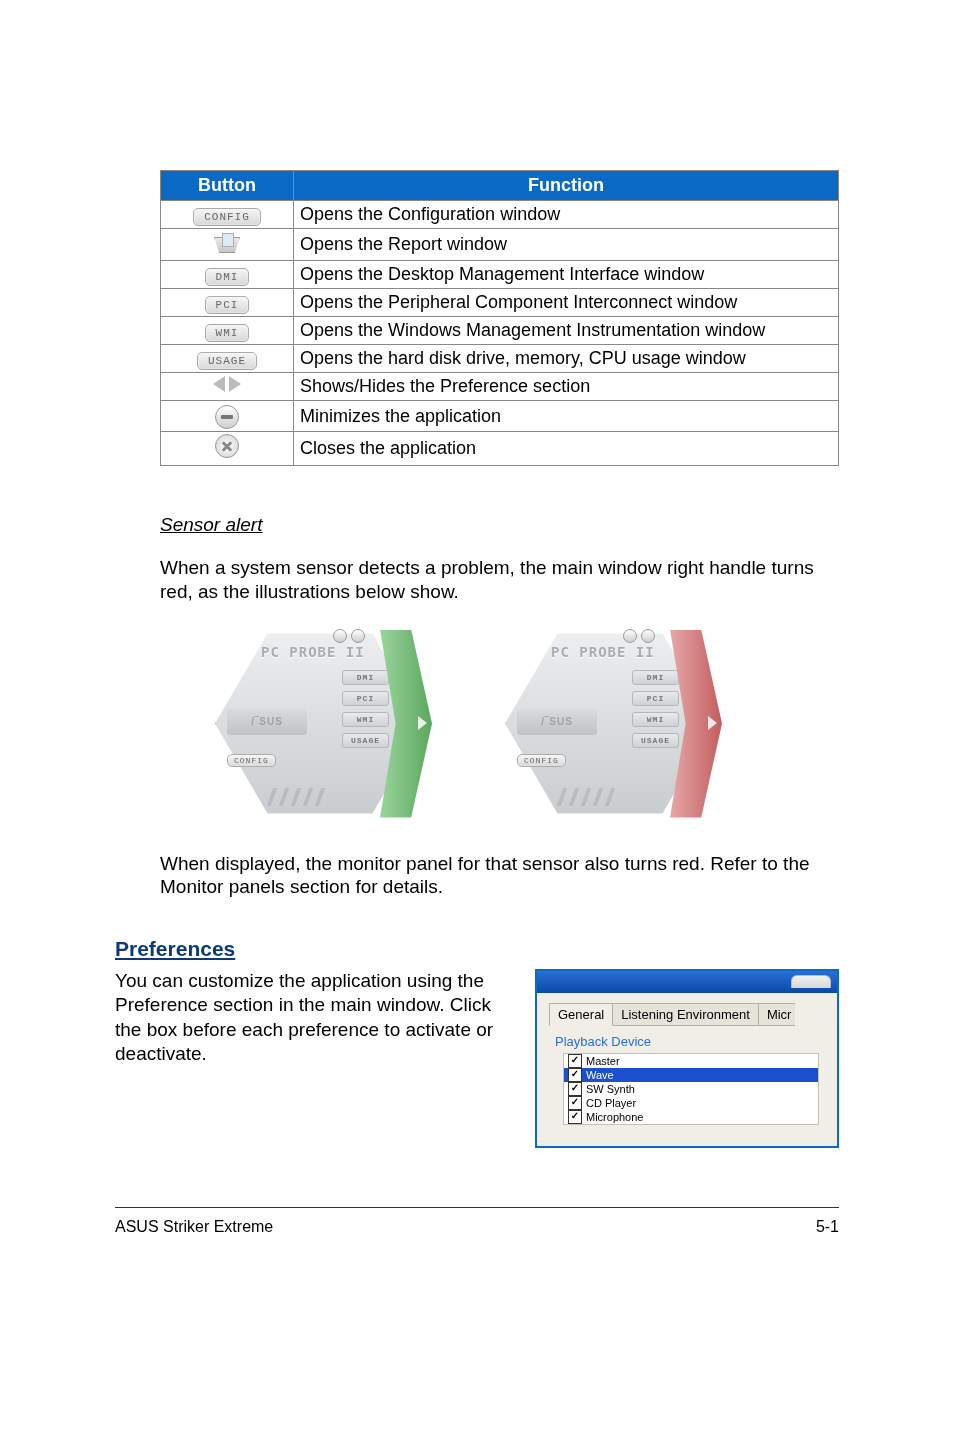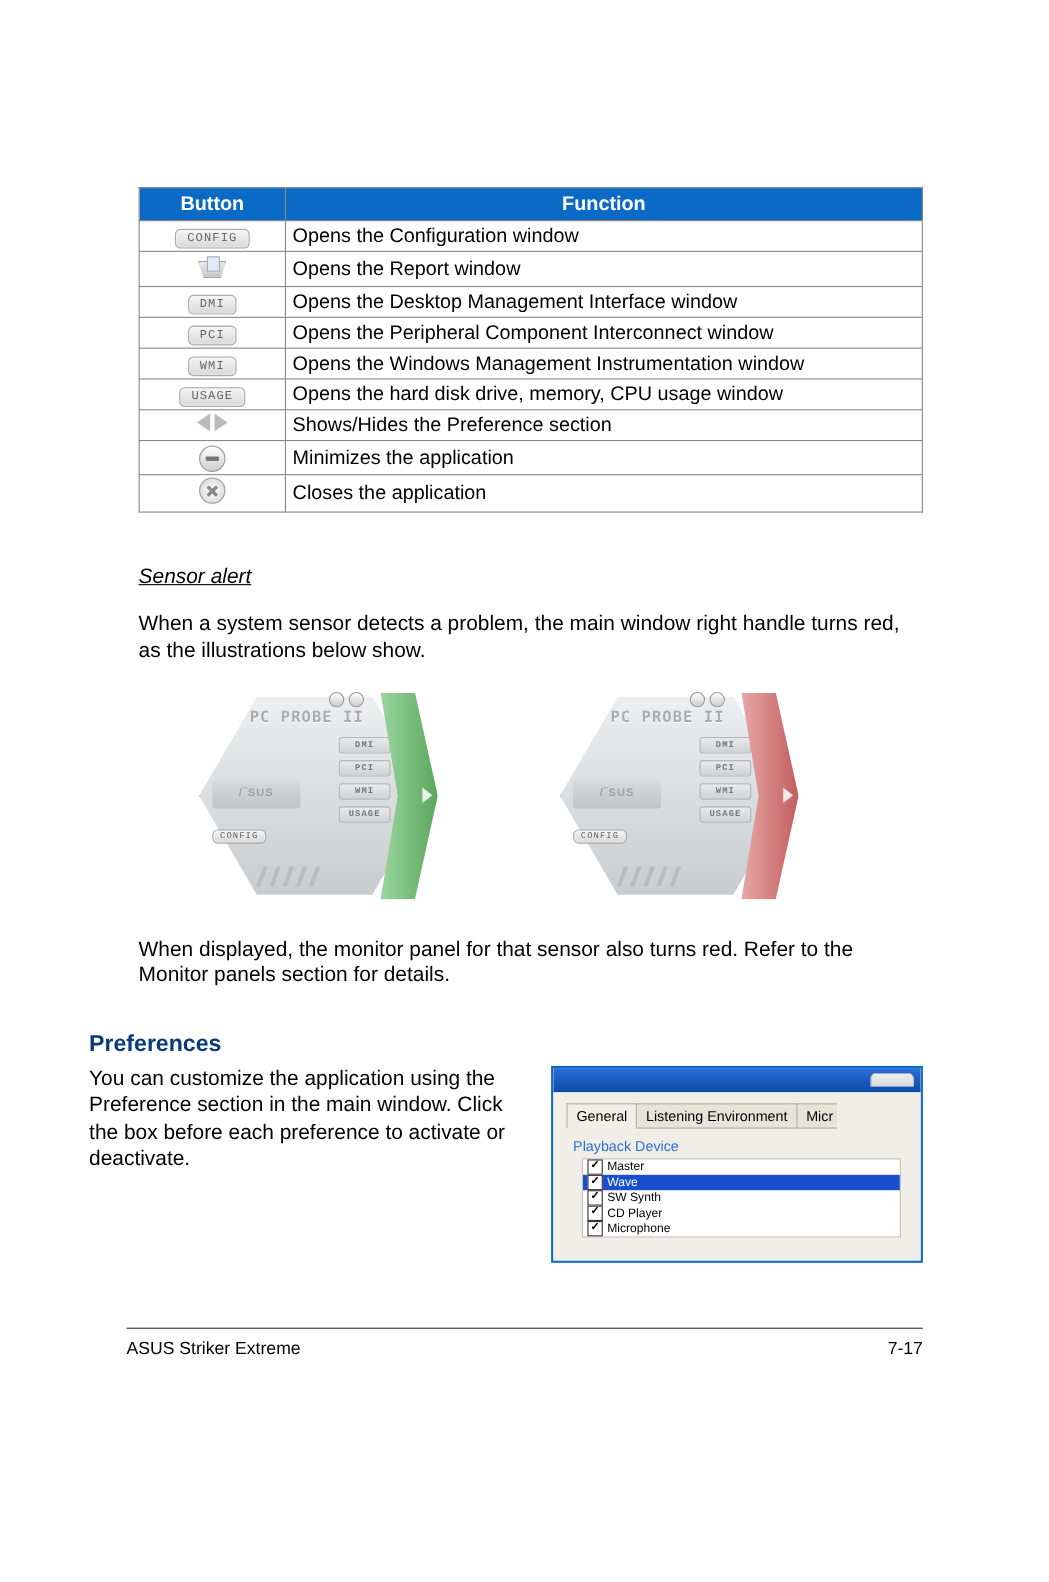--- a/index.html
+++ b/index.html
@@ -1,16 +1,16 @@
 <!DOCTYPE html>
 <html><head>
 <meta charset="utf-8">
 <style>
 body { font-family: Arial, Helvetica, sans-serif; margin: 0; background: #fff; color: #000; }
-.page { width: 954px; height: 1280px; position: relative; box-sizing: border-box; padding: 170px 115px 0 81px; }
+.page { width: 954px; height: 1280px; position: relative; box-sizing: border-box; padding: 170px 115px 0 115px; }
 .table-wrap { margin-left: 45px; }
 table.button-table { border-collapse: collapse; width: 100%; }
 table.button-table th { background: #0a6ac6; color: #fff; font-weight: bold; font-size: 18px; padding: 4px 6px; border: 1px solid #888; }
 table.button-table th.bcol { width: 120px; }
 table.button-table td { border: 1px solid #888; font-size: 18px; padding: 3px 6px; vertical-align: middle; }
 table.button-table td.icon-cell { text-align: center; padding: 2px; }
 
 
 .pill { display: inline-block; background: linear-gradient(#f5f5f5,#d8d8d8); border: 1px solid #aaa; border-radius: 5px; padding: 2px 10px; font-family: 'Courier New', monospace; font-weight: normal; font-size: 11px; color: #666; letter-spacing: 1px; box-shadow: inset 0 0 2px #fff; }
 
@@ -29,42 +29,42 @@
 .close-ico { width:22px;height:22px;border-radius:50%;background:radial-gradient(#fff,#d0d0d0);border:1px solid #999;display:inline-flex;align-items:center;justify-content:center;position:relative; }
 .close-ico::before,.close-ico::after{content:"";position:absolute;width:12px;height:3px;background:#888;border-radius:1px;}
 .close-ico::before{transform:rotate(45deg);} .close-ico::after{transform:rotate(-45deg);}
 
 
 .section { margin-left:45px; margin-top: 48px; }
 .sensor-title { font-style: italic; text-decoration: underline; font-size: 19px; margin-bottom: 20px; }
 .body-text { font-size: 19px; line-height: 1.25; }
 
 
-.hex-row { display:flex; gap:118px; margin-top:20px; margin-left:55px; }
+.hex-row { display:flex; gap:80px; margin-top:20px; margin-left:55px; }
 .hex-unit { position:relative; width:210px; height:200px; }
 
 .hex { position:absolute; left:0; top:0; width:210px; height:200px; }
 .hex-bg { position:absolute; inset:0; clip-path: polygon(25% 5%, 75% 5%, 100% 50%, 75% 95%, 25% 95%, 0% 50%); background: linear-gradient(180deg,#eef0f1,#c7cbce); border:1px solid #b0b3b5; }
 .hex-handle { position:absolute; right:-7px; top:6px; width:52px; height:188px; clip-path: polygon(0 0, 60% 0, 100% 50%, 60% 100%, 0 100%, 30% 50%); }
 .handle-green { background: linear-gradient(90deg,#9bd49e,#5aa85d); }
 .handle-red { background: linear-gradient(90deg,#e7a8a8,#c25d5d); }
 .handle-arrow{ position:absolute; right:-2px; top:92px; width:0;height:0;border-top:7px solid transparent;border-bottom:7px solid transparent;border-left:9px solid #e8f2e8; }
 .logo-text { position:absolute; top:20px; left:46px; font-family: monospace; font-weight:bold; color:#a9adb0; font-size:14px; letter-spacing:1px; text-shadow:0 1px 0 #fff; }
 .asus-logo { position:absolute; top:85px; left:12px; width:80px; height:26px; background:linear-gradient(#d8dbdd,#bfc3c6); border-radius:3px; display:flex;align-items:center;justify-content:center; color:#9fa3a6; font-weight:bold; font-size:10px; font-family:sans-serif; letter-spacing:1px;}
 .config-pill { position:absolute; left:12px; top:130px; }
 .mini-pill { font-size:8px; padding:1px 6px; }
 .right-stack { position:absolute; right:36px; top:46px; display:flex; flex-direction:column; gap:6px; }
 .mini-label { background:linear-gradient(#e8e9ea,#cfd2d4); border:1px solid #b5b8ba; border-radius:3px; font-family:'Courier New',monospace; font-weight:bold; font-size:8px; color:#777; padding:2px 8px; text-align:center; letter-spacing:1px;}
 .win-icons { position:absolute; top:5px; right:60px; display:flex; gap:4px; }
 .win-icons .mini-circ { width:12px;height:12px;border-radius:50%;background:linear-gradient(#fff,#ccc);border:1px solid #999; }
 .bottom-vents{position:absolute;bottom:18px;left:55px;display:flex;gap:8px;}
 .vent{width:4px;height:18px;background:#b8bcbf;transform:skewX(-20deg);}
 
 
-.pref-heading { color:#0a3a7a; font-weight:bold; font-size:21px; margin-left:0; margin-top:38px; }
+.pref-heading { color:#0a3a7a; font-weight:bold; font-size:21px; margin-left:0; margin-top:38px;text-decoration:underline; }
 .pref-row { display:flex; gap:25px; align-items:flex-start; margin-top:8px; }
 .pref-text { flex: 0 0 395px; font-size:19px; line-height:1.28; }
 
 
 .pref-window { flex:1; border:2px solid #0a6ac6; background:#fff; padding:0; height:175px; overflow:hidden; position:relative; }
 .pref-titlebar { height:22px; background:linear-gradient(#2a6fd6,#0a4aa6); position:relative; }
 .raised-tab{ position:absolute; right:6px; top:4px; width:38px;height:12px;border-radius:6px 6px 0 0; background:linear-gradient(#f0f0f0,#d8d8d8); border:1px solid #bbb; border-bottom:none;}
 .pref-inner { background:#f0eee6; padding:10px 12px 0 12px; height:calc(100% - 22px); box-sizing:border-box; position:relative; }
 .tabs { display:flex; font-size:13px; }
 .tab { padding:3px 8px; border:1px solid #b0b0a8; background:#eceadf; position:relative; margin-right:-1px; }
@@ -240,16 +240,16 @@
               <span>Microphone</span>
             </div>
         </div>
       </div>
     </div>
   </div>
 
   <div class="footer-rule"></div>
   <div class="footer">
     <span>ASUS Striker Extreme</span>
-    <span>7-17</span>
+    <span>5-1</span>
   </div>
 
 </div>
 
 </body></html>

